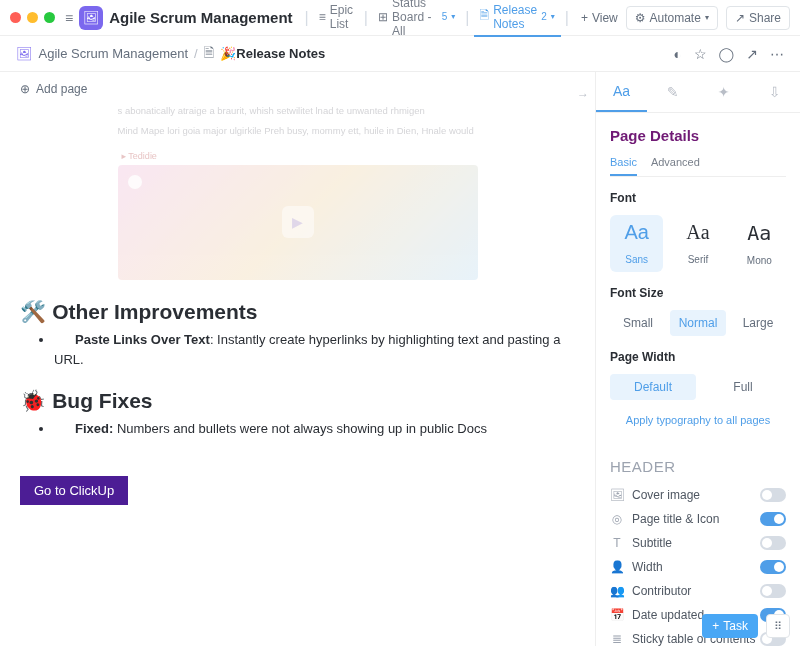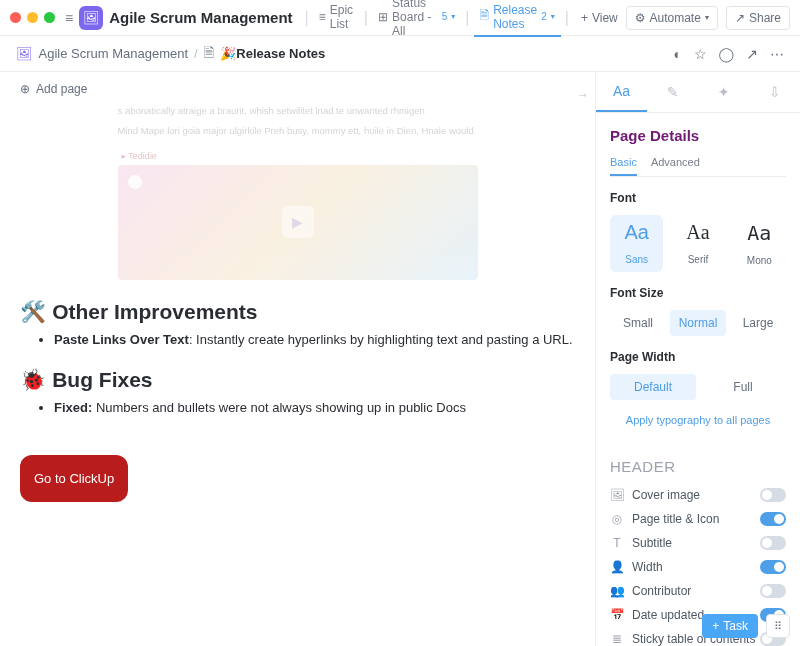--- a/index.html
+++ b/index.html
@@ -44,22 +44,22 @@
 .yt-tag { display: inline-block; color: #e8c5c5; font-size: 9px; margin: 4px 0; padding-left: 4px; }
 .video-thumb { width: 360px; height: 115px; background: linear-gradient(135deg, #f5d4e8, #f5e4c8, #d4e8f5); border-radius: 4px; opacity: 0.55; position: relative; display: flex; align-items: center; justify-content: center; }
 .video-thumb::before { content: ''; position: absolute; top: 10px; left: 10px; width: 14px; height: 14px; border-radius: 50%; background: #fff; opacity: 0.85; }
 .video-play { width: 32px; height: 32px; border-radius: 6px; background: rgba(255,255,255,0.5); display: flex; align-items: center; justify-content: center; color: #c8b8d8; font-size: 14px; }
 
 
 .section { margin: 18px 0; }
 .h2 { font-size: 21px; font-weight: 700; color: #2a2e34; display: flex; align-items: center; gap: 6px; }
 .bullet-list { list-style: disc; padding-left: 34px; margin-top: 6px; }
 .bullet-list li { font-size: 13px; color: #2a2e34; line-height: 1.6; }
-.bold { font-weight: 700; }
-.go-btn { display: inline-block; margin-top: 18px; padding: 16px 14px; background: #b91c1c; color: #fff; font-size: 13px; border-radius: 12px; cursor: pointer; }
+.bold { font-weight: 700; margin-left: 21px; }
+.go-btn { display: inline-block; margin-top: 18px; padding: 7px 14px; background: #4c1d95; color: #fff; font-size: 13px; border-radius: 0; cursor: pointer; }
 
 
 .sidebar { width: 205px; border-left: 1px solid #eee; display: flex; flex-direction: column; }
 .side-tabs { display: flex; border-bottom: 1px solid #eee; }
 .side-tab { flex: 1; display: flex; align-items: center; justify-content: center; height: 40px; color: #b9bec7; font-size: 14px; cursor: pointer; }
 .side-tab.active { color: #4f9ee8; border-bottom: 2px solid #4f9ee8; }
 .side-body { padding: 14px 14px 0; overflow-y: auto; }
 .side-title { font-size: 15px; font-weight: 700; color: #701a75; margin-bottom: 12px; }
 .side-sub-tabs { display: flex; gap: 14px; border-bottom: 1px solid #eee; margin-bottom: 14px; }
 .side-sub-tab { font-size: 11px; color: #787f8a; padding-bottom: 6px; cursor: pointer; }

